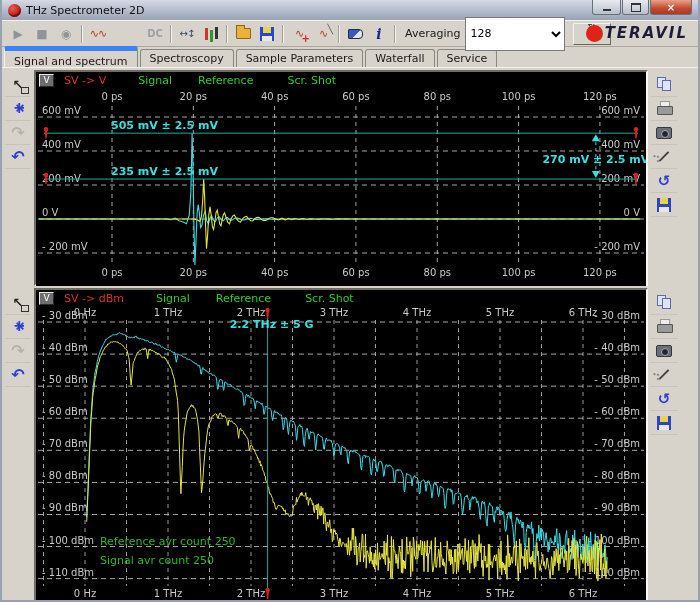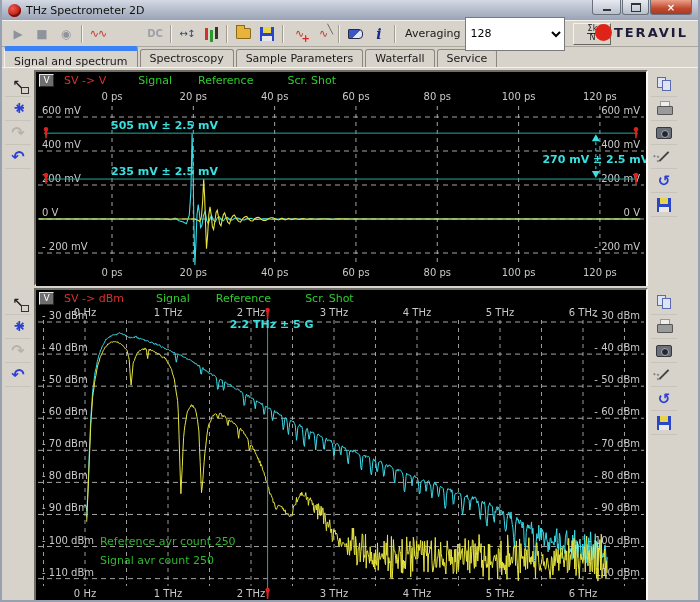--- a/index.html
+++ b/index.html
@@ -29,21 +29,21 @@
   .plus::after{content:"+";position:absolute;right:1px;bottom:0px;color:#e02020;font-size:10px;font-weight:bold;}
   .slash{position:relative;}
   .slash::after{content:"\2572";position:absolute;right:2px;top:1px;color:#555;font-size:9px;}
   .avg-label{margin:0 5px 0 6px;font-size:11px;}
   .avg-select{width:100px;height:34px;font-size:11px;font-family:inherit;background:#fff;border:1px solid #7a7a7a;}
   .sumbtn{width:38px;height:22px;border:1px solid;border-color:#f4f2ee #6a675f #6a675f #f4f2ee;background:#d7d3cb;margin-left:8px;display:flex;flex-direction:column;align-items:center;justify-content:center;line-height:8px;}
   .sumbtn .top{font-size:8px;}
   .sumbtn .bot{font-size:8px;border-top:1px solid #333;padding:0 2px;}
   .brand{position:absolute;right:10px;top:3px;display:flex;align-items:center;}
   .brand-dot{width:17px;height:17px;border-radius:50%;background:#e02318;margin-right:2px;}
-  .brand-text{font-weight:bold;letter-spacing:2px;color:#1c1c3a;font-size:13px;text-align:right;}
+  .brand-text{font-weight:bold;font-style:italic;letter-spacing:2px;color:#1c1c3a;font-size:15px;text-align:right;}
   
   .tabs{height:21px;display:flex;align-items:flex-end;padding:0 2px;border-bottom:1px solid #f4f2ee;}
   .tab{border:1px solid #8a877f;border-bottom:none;border-radius:3px 3px 0 0;padding:2px 9px 2px 9px;margin-right:2px;background:#d7d3cb;font-size:11px;height:18px;}
   .tab.active{height:21px;padding-top:4px;border-top:5px solid #3b82f6;border-left:1px solid #f4f2ee;position:relative;z-index:2;}
   
   .content{padding:2px 0 0 0;}
   .plot-group{display:flex;margin-bottom:2px;}
   .strip{width:32px;display:flex;flex-direction:column;align-items:center;padding-top:3px;}
   .tool{width:26px;height:24px;display:flex;align-items:center;justify-content:center;border-bottom:1px solid #c6c3bb;font-size:14px;}
   .panel{border:2px solid;border-color:#6f6c64 #fbfaf7 #fbfaf7 #6f6c64;background:#000;}

